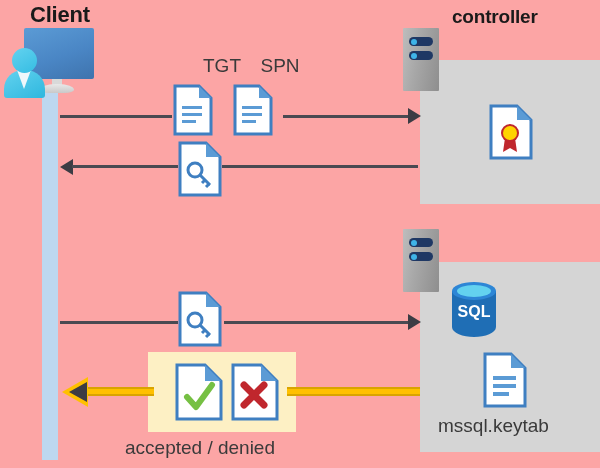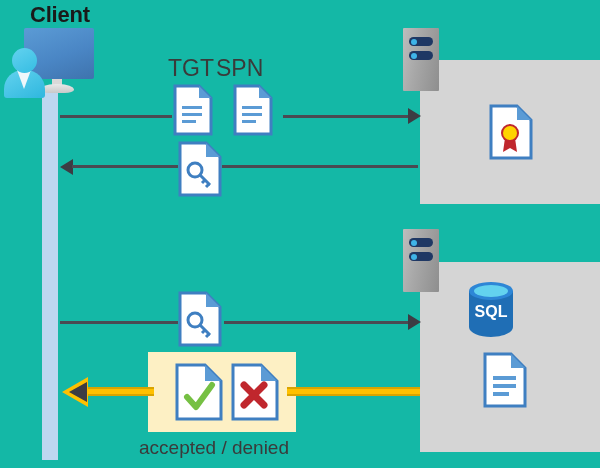--- a/index.html
+++ b/index.html
@@ -4,21 +4,21 @@
 <style>
   html, body {
     margin: 0;
     padding: 0;
     background: #ffffff;
   }
   #canvas {
     position: relative;
     width: 600px;
     height: 468px;
-    background: #14b8a6;
+    background: #fca5a5;
     font-family: "Liberation Sans", sans-serif;
     overflow: hidden;
   }
   .abs { position: absolute; }
 
   
   .title-bold {
     font-weight: bold;
     color: #1a1a1a;
     letter-spacing: -0.2px;
@@ -36,21 +36,21 @@
   #linux-title {
     left: 452px; top: 224px;
     font-size: 19px;
   }
   #keytab-label {
     left: 438px; top: 415px;
     font-size: 19px;
     color: #3a3a3a;
   }
   #verdict-label {
-    left: 139px; top: 437px;
+    left: 125px; top: 437px;
     font-size: 19px;
     color: #3a3a3a;
     white-space: nowrap;
   }
 
   
   .gray-panel {
     background: #d5d5d5;
   }
   #dc-panel  { left: 420px; top: 60px;  width: 180px; height: 144px; }
@@ -174,50 +174,52 @@
     background: #fdf0c4;
   }
 
   
   .doc {
     width: 40px; height: 52px;
   }
   .doc svg { display: block; }
 
   .doc-label {
-    font-size: 23px;
+    font-size: 19px;
     color: #3a3a3a;
-    text-align: left;
+    text-align: center;
     width: 50px;
+    margin-left: 29px;
   }
   #tgt-label { left: 168px; top: 55px; }
-  #spn-label { left: 216px; top: 55px; }
+  #spn-label { left: 226px; top: 55px; }
 
   #doc-tgt { left: 173px; top: 84px; }
   #doc-spn { left: 233px; top: 84px; }
   #doc-key-1 { left: 178px; top: 141px; }
   #doc-key-2 { left: 178px; top: 291px; }
   #doc-accept { left: 175px; top: 363px; }
   #doc-deny   { left: 231px; top: 363px; }
   #doc-cert   { left: 489px; top: 104px; }
   #doc-keytab { left: 483px; top: 352px; }
 
   
-  #sql-icon { left: 465px; top: 280px; width: 52px; height: 58px; }
+  #sql-icon { left: 448px; top: 280px; width: 52px; height: 58px; }
 </style>
 </head>
 <body>
 
 <div id="canvas">
 
   <div class="abs gray-panel" id="dc-panel"></div>
   <div class="abs gray-panel" id="lin-panel"></div>
 
   <div class="abs title-bold" id="client-title">Client</div>
   <div class="abs title-bold" id="dc-title">
+    <div>controller</div>
   </div>
 
   <div class="abs server-icon" id="dc-server">
     <div class="pill p1">
         <div class="dot"></div>
       </div>
     <div class="pill p2">
         <div class="dot"></div>
       </div>
   </div>
@@ -346,14 +348,15 @@
   <div class="abs doc" id="doc-keytab">
     <svg width="44" height="56" viewBox="0 0 44 56">
       <path d="M2 2 H28 L42 16 V54 H2 Z" fill="#ffffff" stroke="#3f7fc1" stroke-width="3"></path>
       <path d="M28 2 L42 16 H28 Z" fill="#5b9bd5"></path>
       <rect x="10" y="24" width="23" height="4" fill="#5b9bd5"></rect>
       <rect x="10" y="32" width="23" height="4" fill="#5b9bd5"></rect>
       <rect x="10" y="40" width="16" height="4" fill="#5b9bd5"></rect>
     </svg>
   </div>
 
+  <div class="abs" id="keytab-label">mssql.keytab</div>
 
 </div>
 
 </body></html>

